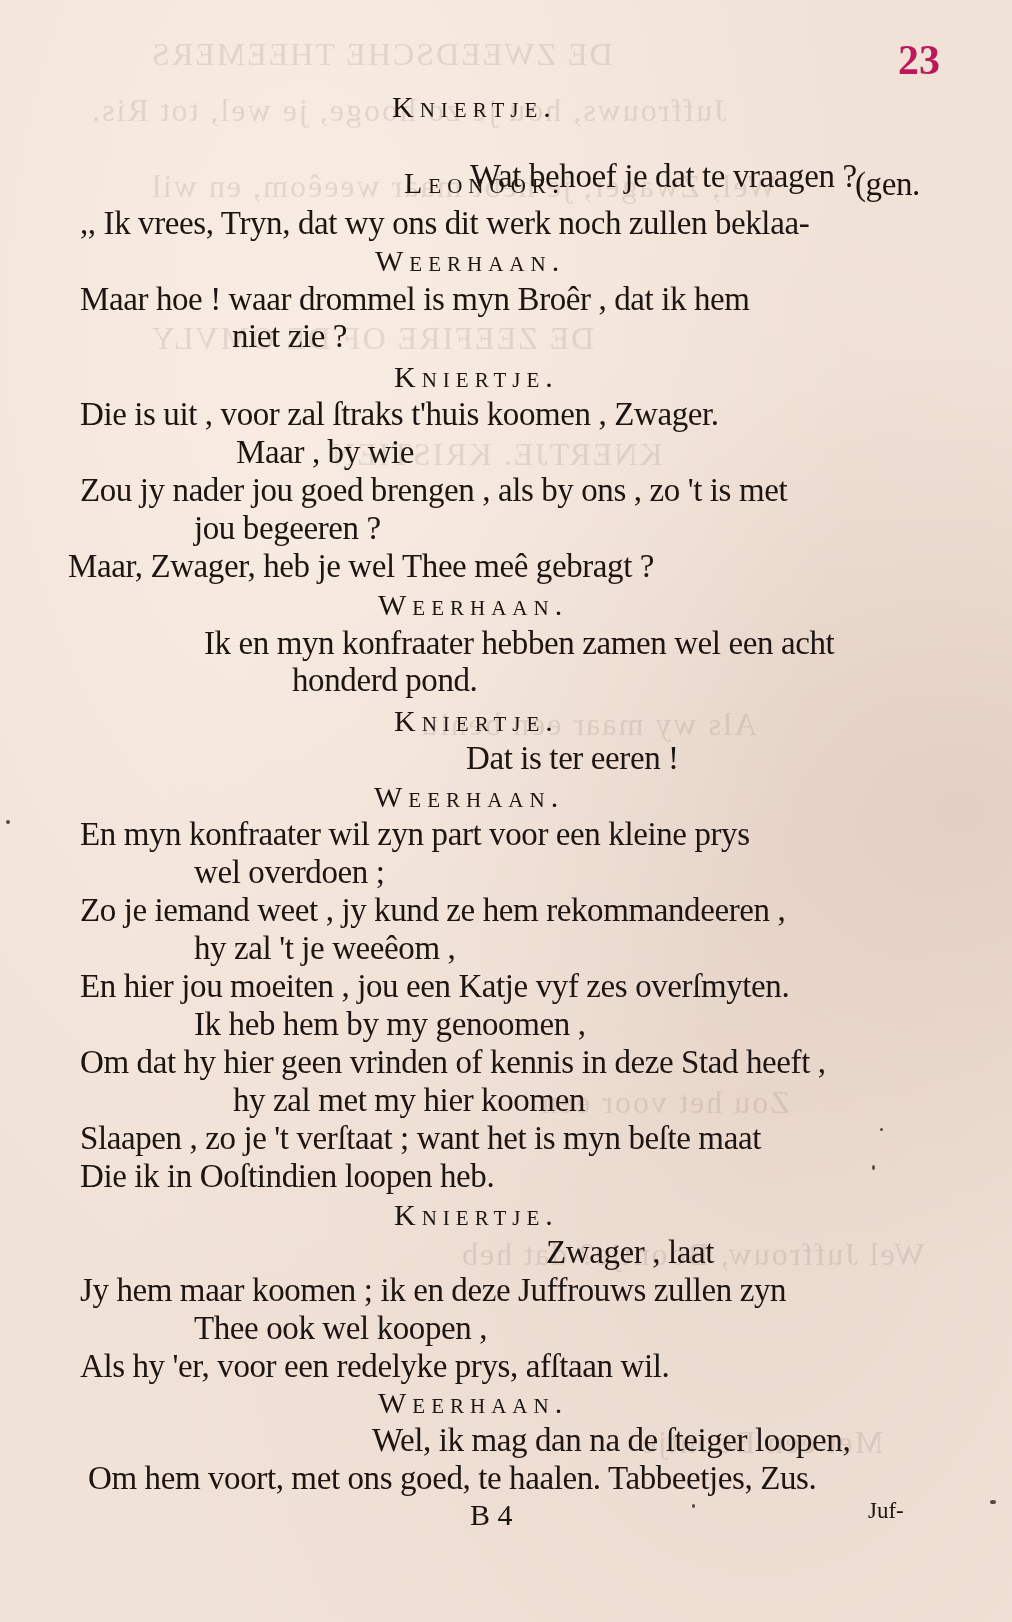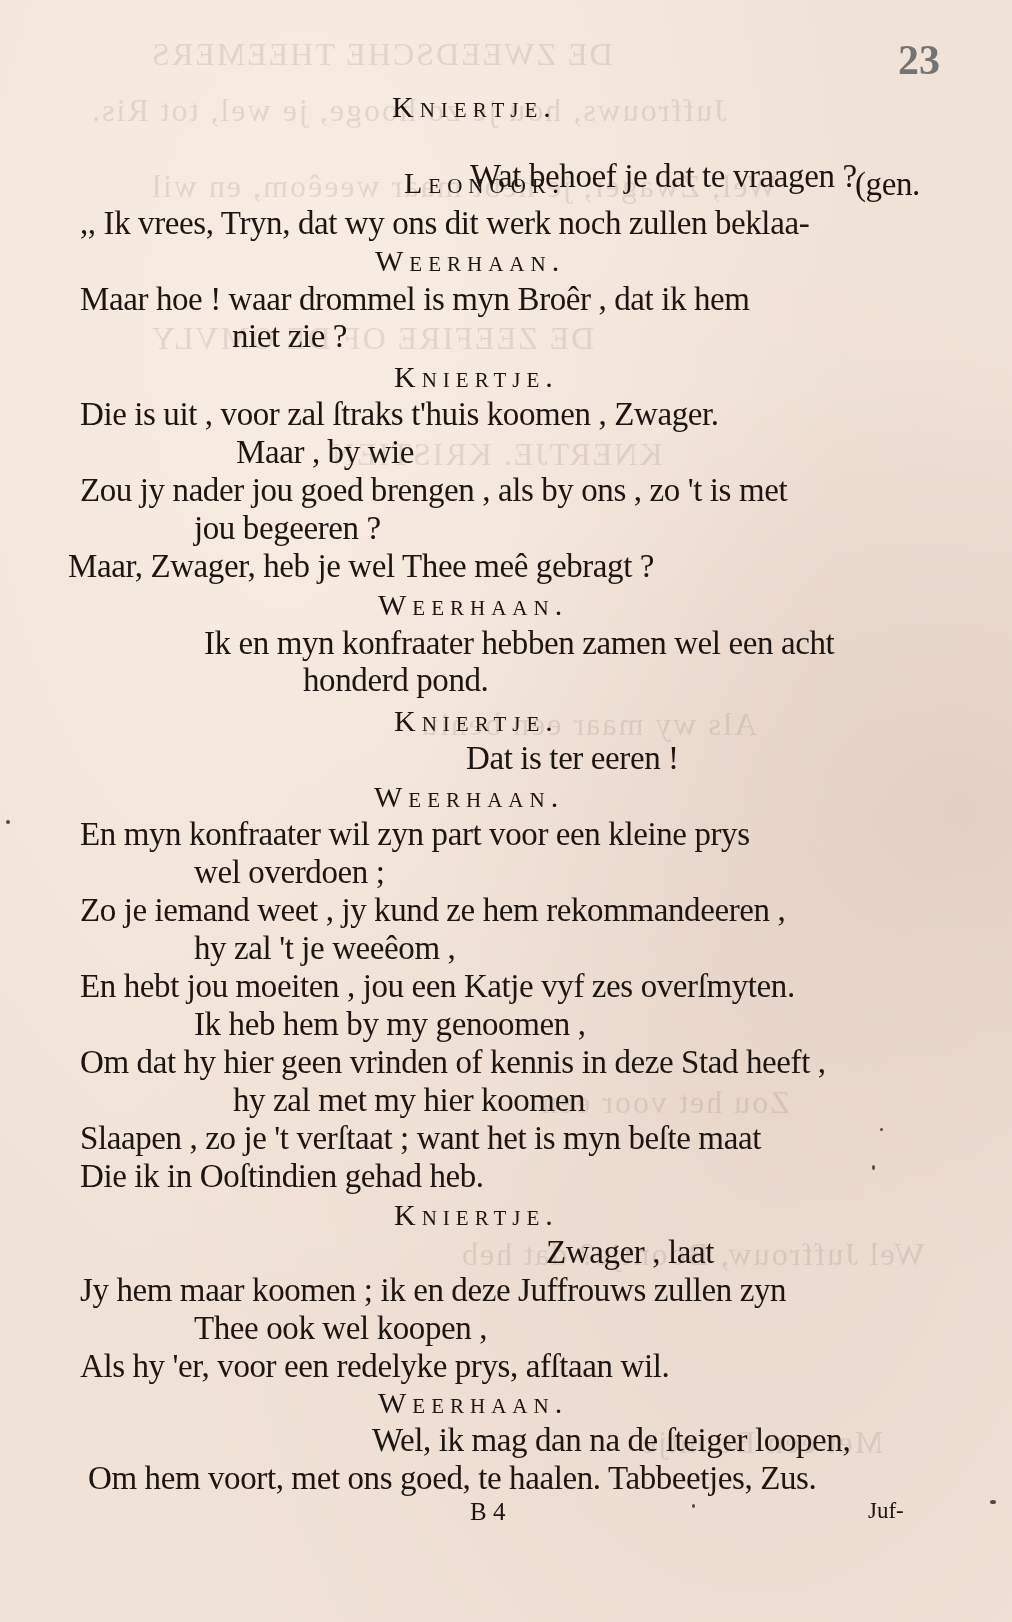--- a/index.html
+++ b/index.html
@@ -41,38 +41,38 @@
       font-weight: bold;
       letter-spacing: 14px;
       color: #161010;
     }
     .page-number {
       position: absolute;
       right: 0;
       top: 6px;
       font-size: 42px;
       font-weight: bold;
-      color: #737373;
+      color: #be185d;
     }
     .line {
       position: absolute;
       white-space: nowrap;
       font-size: 33px;
       line-height: 1;
       letter-spacing: -0.4px;
     }
     .speaker {
       position: absolute;
       white-space: nowrap;
       font-size: 30px;
       line-height: 1;
       font-variant: small-caps;
       letter-spacing: 6px;
     }
-    .footer-sig { position: absolute; font-size: 25px; white-space: nowrap; }
+    .footer-sig { position: absolute; font-size: 30px; white-space: nowrap; }
     .catchword { position: absolute; font-size: 23px; white-space: nowrap; }
     .speck { position: absolute; background: #5a4640; border-radius: 50%; }
   </style>
 </head>
 <body>
 
 <div class="page">
   <div id="ghost-layer">
       <span class="ghost" style="left: 150px; top: 36px;">DE ZWEEDSCHE THEEMERS</span>
       <span class="ghost" style="left: 90px; top: 92px;">Juffrouws, hou je zo hooge, je wel, tot Ris.</span>
@@ -99,34 +99,34 @@
       <span class="line" style="left: 80px; top: 283px;">Maar hoe !  waar drommel is myn Broêr ,  dat ik hem</span>
       <span class="line" style="left: 232px; top: 320px;">niet zie ?</span>
       <span class="speaker" style="left: 394px; top: 362px;">Kniertje.</span>
       <span class="line" style="left: 80px; top: 398px;">Die is uit ,  voor zal ſtraks t'huis koomen ,  Zwager.</span>
       <span class="line" style="left: 236px; top: 436px;">Maar ,  by wie</span>
       <span class="line" style="left: 80px; top: 474px;">Zou jy nader jou goed brengen ,  als by ons ,  zo 't is met</span>
       <span class="line" style="left: 194px; top: 512px;">jou begeeren ?</span>
       <span class="line" style="left: 68px; top: 550px;">Maar, Zwager, heb je wel Thee meê gebragt ?</span>
       <span class="speaker" style="left: 378px; top: 590px;">Weerhaan.</span>
       <span class="line" style="left: 204px; top: 627px;">Ik en myn konfraater hebben zamen wel een acht</span>
-      <span class="line" style="left: 303px; top: 664px;">honderd pond.</span>
+      <span class="line" style="left: 292px; top: 664px;">honderd pond.</span>
       <span class="speaker" style="left: 394px; top: 706px;">Kniertje.</span>
       <span class="line" style="left: 466px; top: 742px;">Dat is ter eeren !</span>
       <span class="speaker" style="left: 374px; top: 782px;">Weerhaan.</span>
       <span class="line" style="left: 80px; top: 818px;">En myn konfraater wil zyn part voor een kleine prys</span>
       <span class="line" style="left: 194px; top: 856px;">wel overdoen ;</span>
       <span class="line" style="left: 80px; top: 894px;">Zo je iemand weet ,  jy kund ze hem rekommandeeren ,</span>
       <span class="line" style="left: 194px; top: 932px;">hy zal 't je weeêom ,</span>
-      <span class="line" style="left: 80px; top: 970px;">En hebt jou moeiten ,  jou een Katje vyf zes overſmyten.</span>
+      <span class="line" style="left: 80px; top: 970px;">En hier jou moeiten ,  jou een Katje vyf zes overſmyten.</span>
       <span class="line" style="left: 194px; top: 1008px;">Ik heb hem by my genoomen ,</span>
       <span class="line" style="left: 80px; top: 1046px;">Om dat hy hier geen vrinden of kennis in deze Stad heeft ,</span>
       <span class="line" style="left: 194px; top: 1084px; margin-left: 39px;">hy zal met my hier koomen</span>
       <span class="line" style="left: 80px; top: 1122px;">Slaapen ,  zo je 't verſtaat ;  want het is myn beſte maat</span>
-      <span class="line" style="left: 80px; top: 1160px;">Die ik in Ooſtindien gehad heb.</span>
+      <span class="line" style="left: 80px; top: 1160px;">Die ik in Ooſtindien loopen heb.</span>
       <span class="speaker" style="left: 394px; top: 1200px;">Kniertje.</span>
       <span class="line" style="left: 546px; top: 1236px;">Zwager ,  laat</span>
       <span class="line" style="left: 80px; top: 1274px;">Jy hem maar koomen ;  ik en deze Juffrouws zullen zyn</span>
       <span class="line" style="left: 194px; top: 1312px;">Thee ook wel koopen ,</span>
       <span class="line" style="left: 80px; top: 1350px;">Als hy 'er, voor een redelyke prys, afſtaan wil.</span>
       <span class="speaker" style="left: 378px; top: 1388px;">Weerhaan.</span>
       <span class="line" style="left: 372px; top: 1424px;">Wel, ik mag dan na de ſteiger loopen,</span>
       <span class="line" style="left: 88px; top: 1462px;">Om hem voort, met ons goed, te haalen. Tabbeetjes, Zus.</span>
     </div>
 

